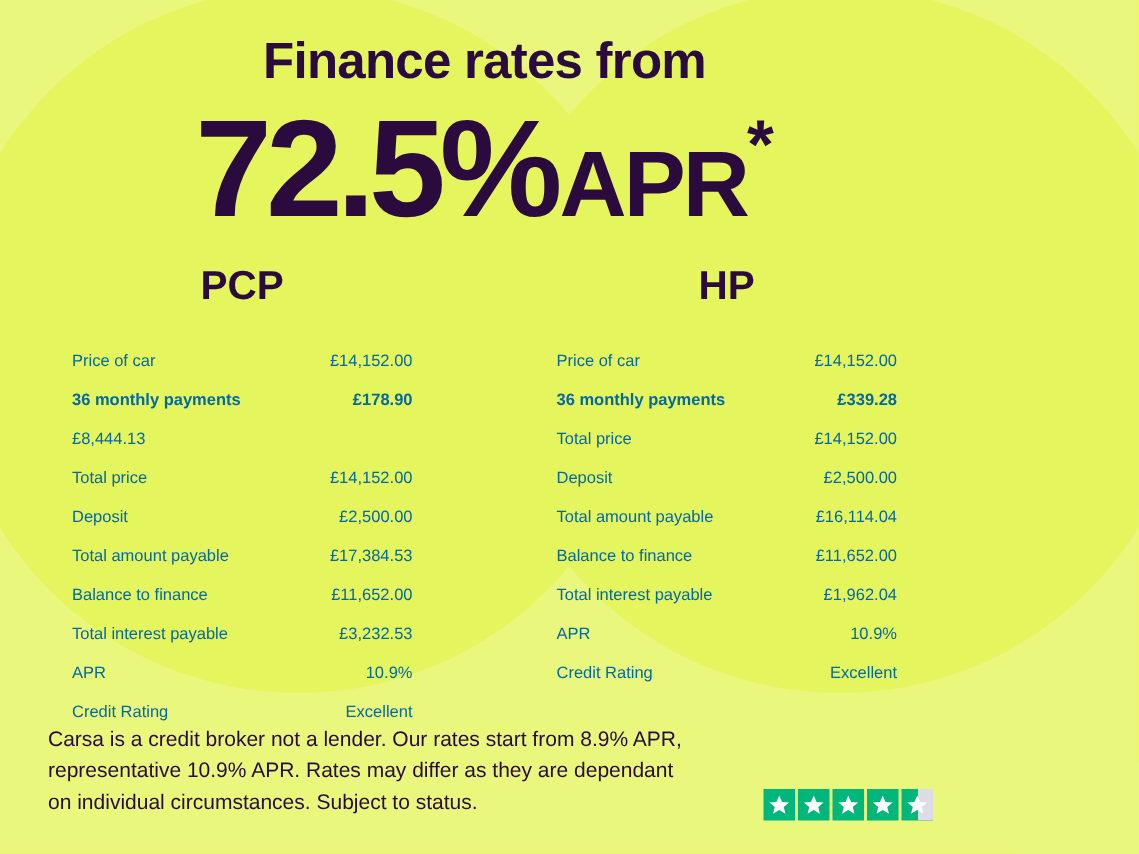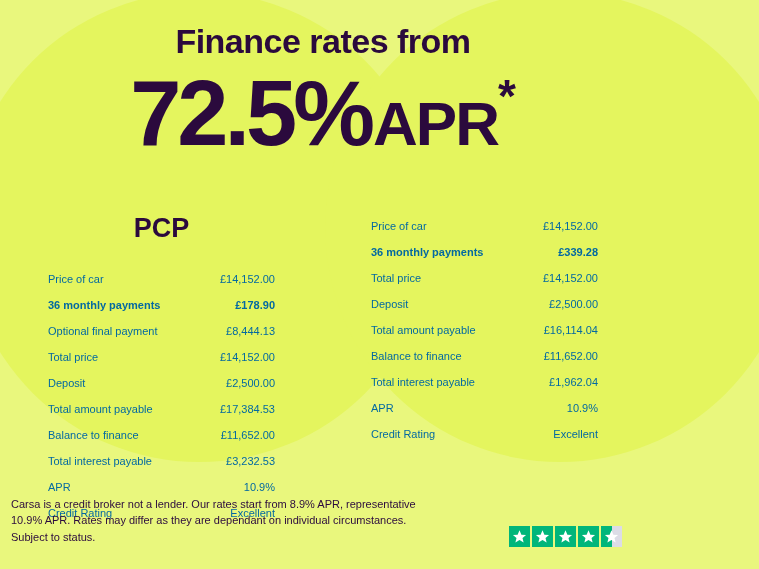--- a/index.html
+++ b/index.html
@@ -50,21 +50,21 @@
   }
   .big-rate .star {
     font-size: 46px;
     vertical-align: top;
     position: relative;
     top: 6px;
   }
 
   .columns {
     display: flex;
-    margin-top: 54px;
+    margin-top: 16px;
     padding: 0 0px;
   }
   .col {
     width: 50%;
     padding: 0 48px;
   }
   .col-title {
     text-align: center;
     color: #2b0a3d;
     font-size: 27px;
@@ -83,23 +83,23 @@
   .row .value { text-align: left; }
   .row.bold .label, .row.bold .value { font-weight: bold; }
 
   .footer {
     position: absolute;
     left: 0; right: 0; bottom: 0;
     height: 76px;
   }
   .disclaimer {
     position: absolute;
-    left: 11px;
+    left: 32px;
     bottom: 24px;
-    font-size: 11px;
+    font-size: 14px;
     line-height: 1.5;
     color: #2b0a3d;
     max-width: 430px;
   }
   .trustpilot {
     position: absolute;
     right: 24px;
     bottom: 22px;
     text-align: right;
   }
@@ -160,21 +160,20 @@
       <div class="col-title">PCP</div>
       <div class="row">
         <span class="label">Price of car</span>
         <span class="value">£14,152.00</span>
       </div>
       <div class="row bold">
         <span class="label">36 monthly payments</span>
         <span class="value">£178.90</span>
       </div>
       <div class="row">
-        <span class="label">Optional final payment</span>
         <span class="value">£8,444.13</span>
       </div>
       <div class="row">
         <span class="label">Total price</span>
         <span class="value">£14,152.00</span>
       </div>
       <div class="row">
         <span class="label">Deposit</span>
         <span class="value">£2,500.00</span>
       </div>
@@ -194,20 +193,21 @@
         <span class="label">APR</span>
         <span class="value">10.9%</span>
       </div>
       <div class="row">
         <span class="label">Credit Rating</span>
         <span class="value">Excellent</span>
       </div>
     </div>
 
     <div class="col">
+      <div class="col-title">HP</div>
       <div class="row">
         <span class="label">Price of car</span>
         <span class="value">£14,152.00</span>
       </div>
       <div class="row bold">
         <span class="label">36 monthly payments</span>
         <span class="value">£339.28</span>
       </div>
       <div class="row">
         <span class="label">Total price</span>

